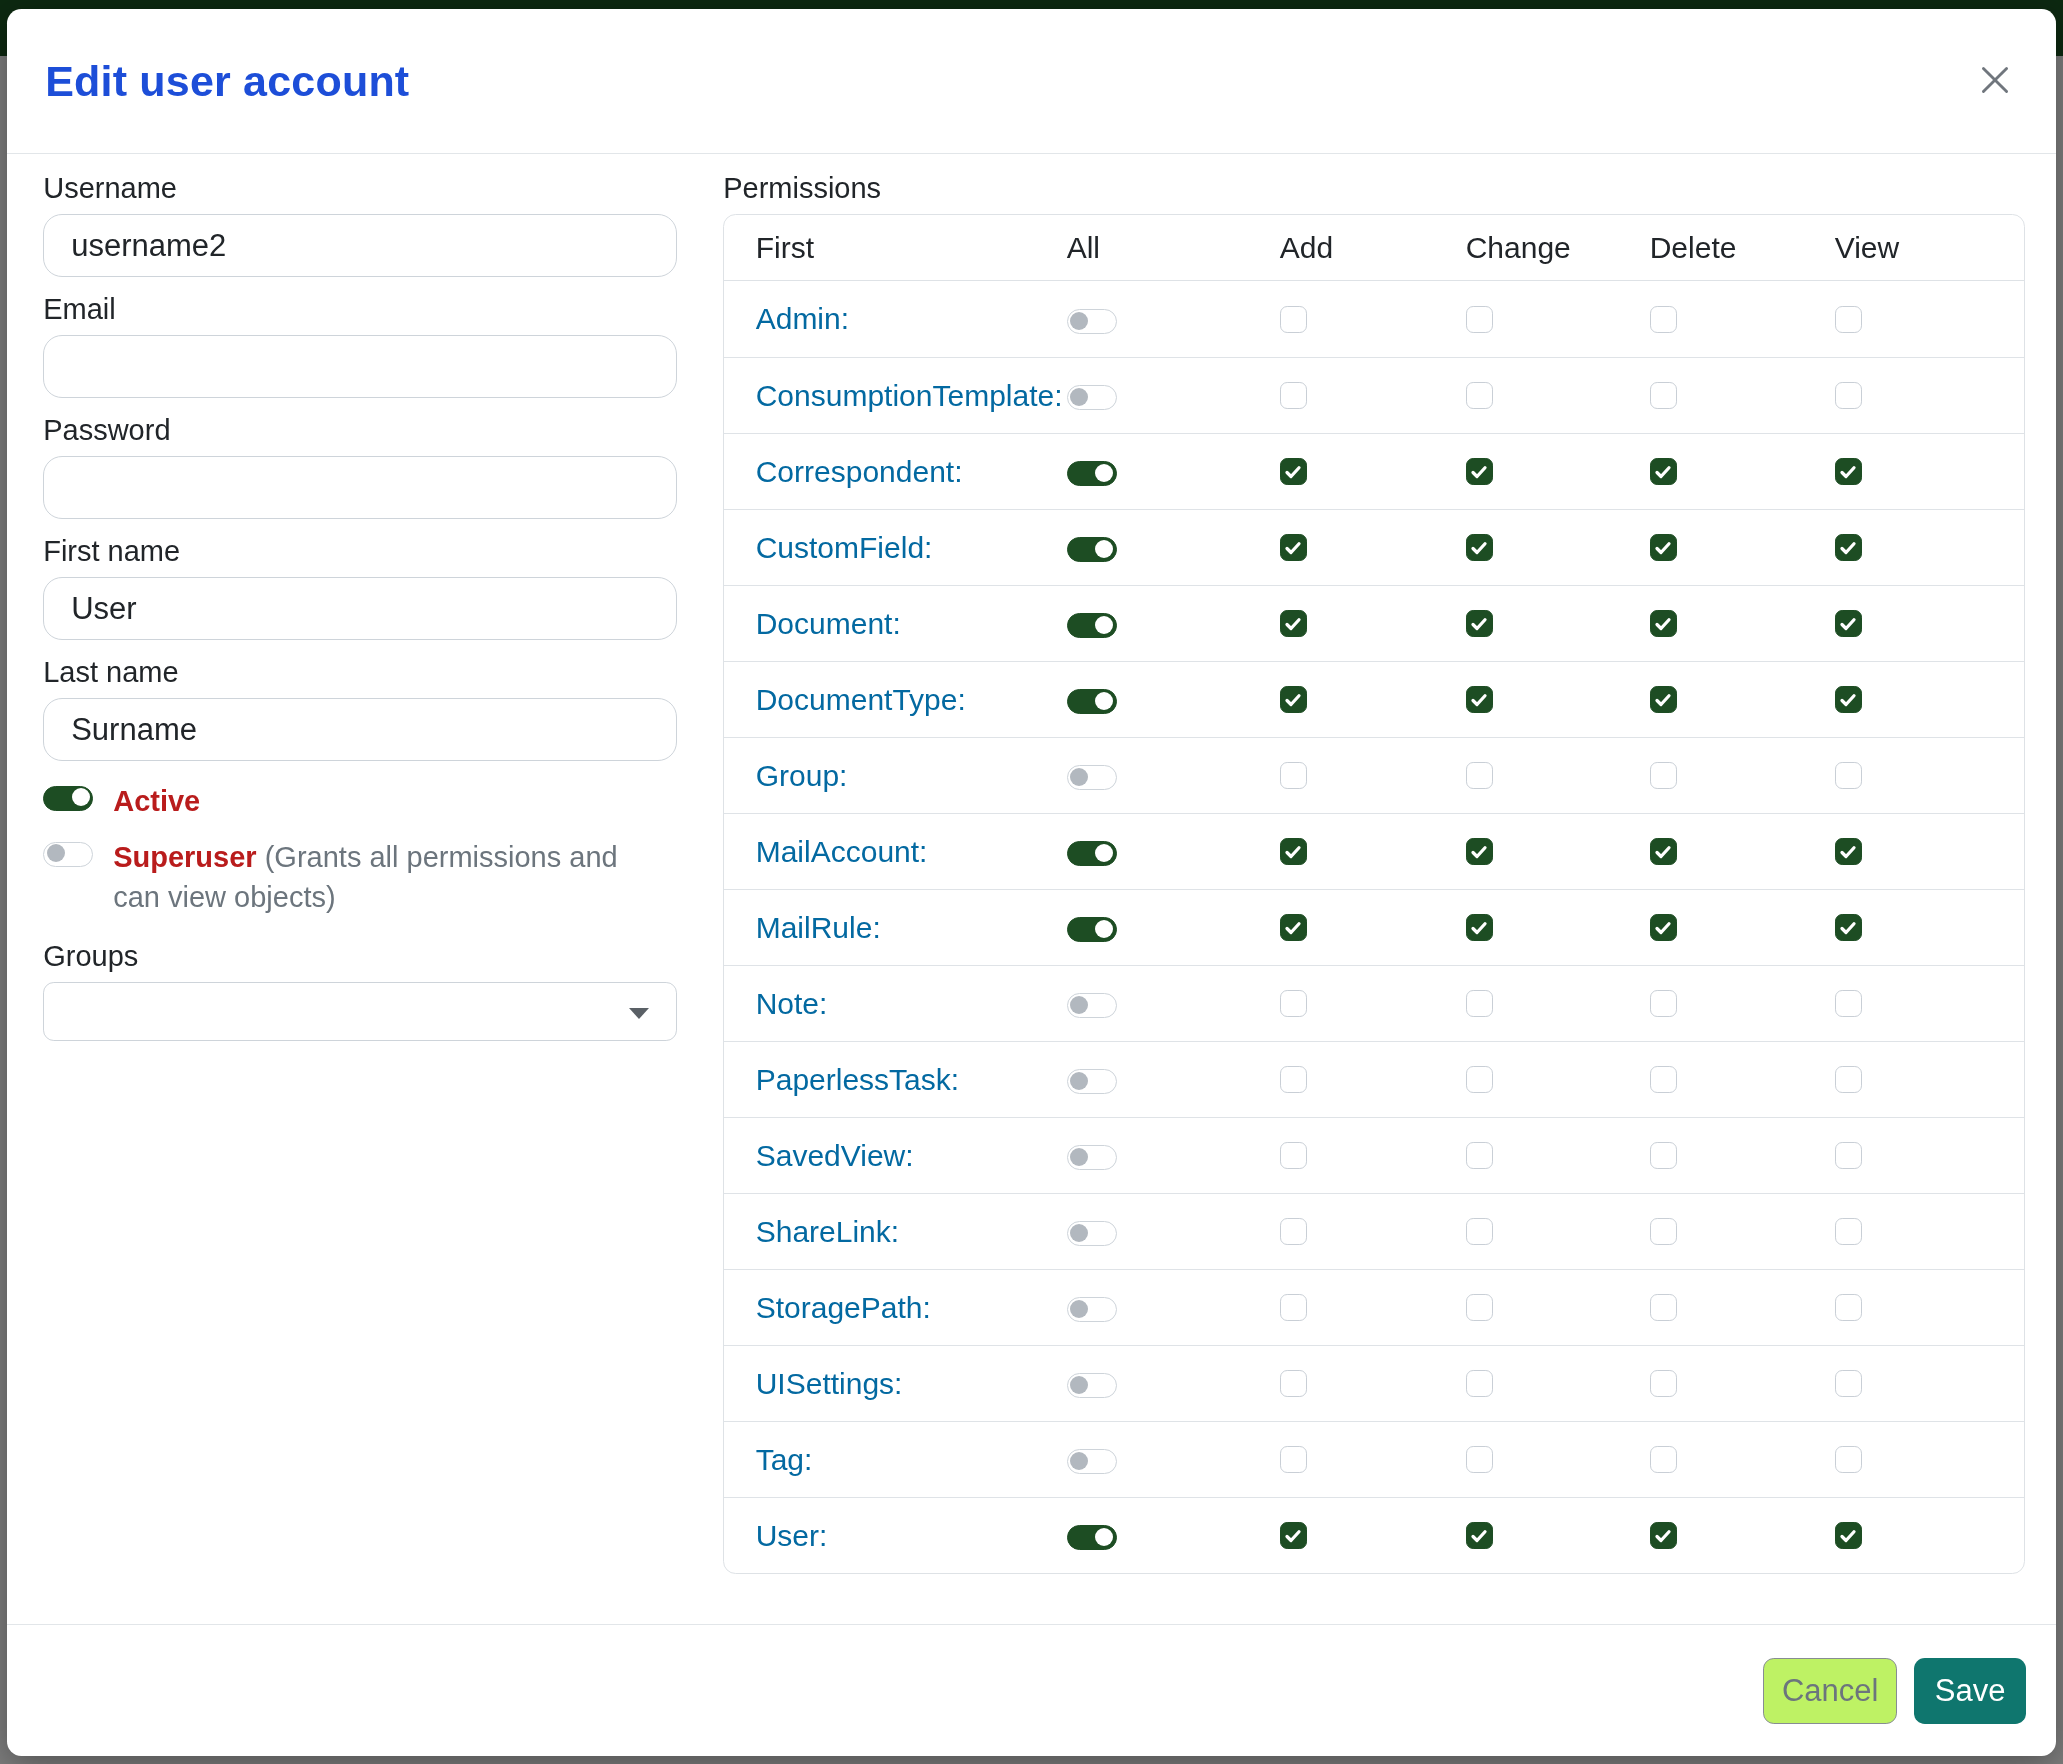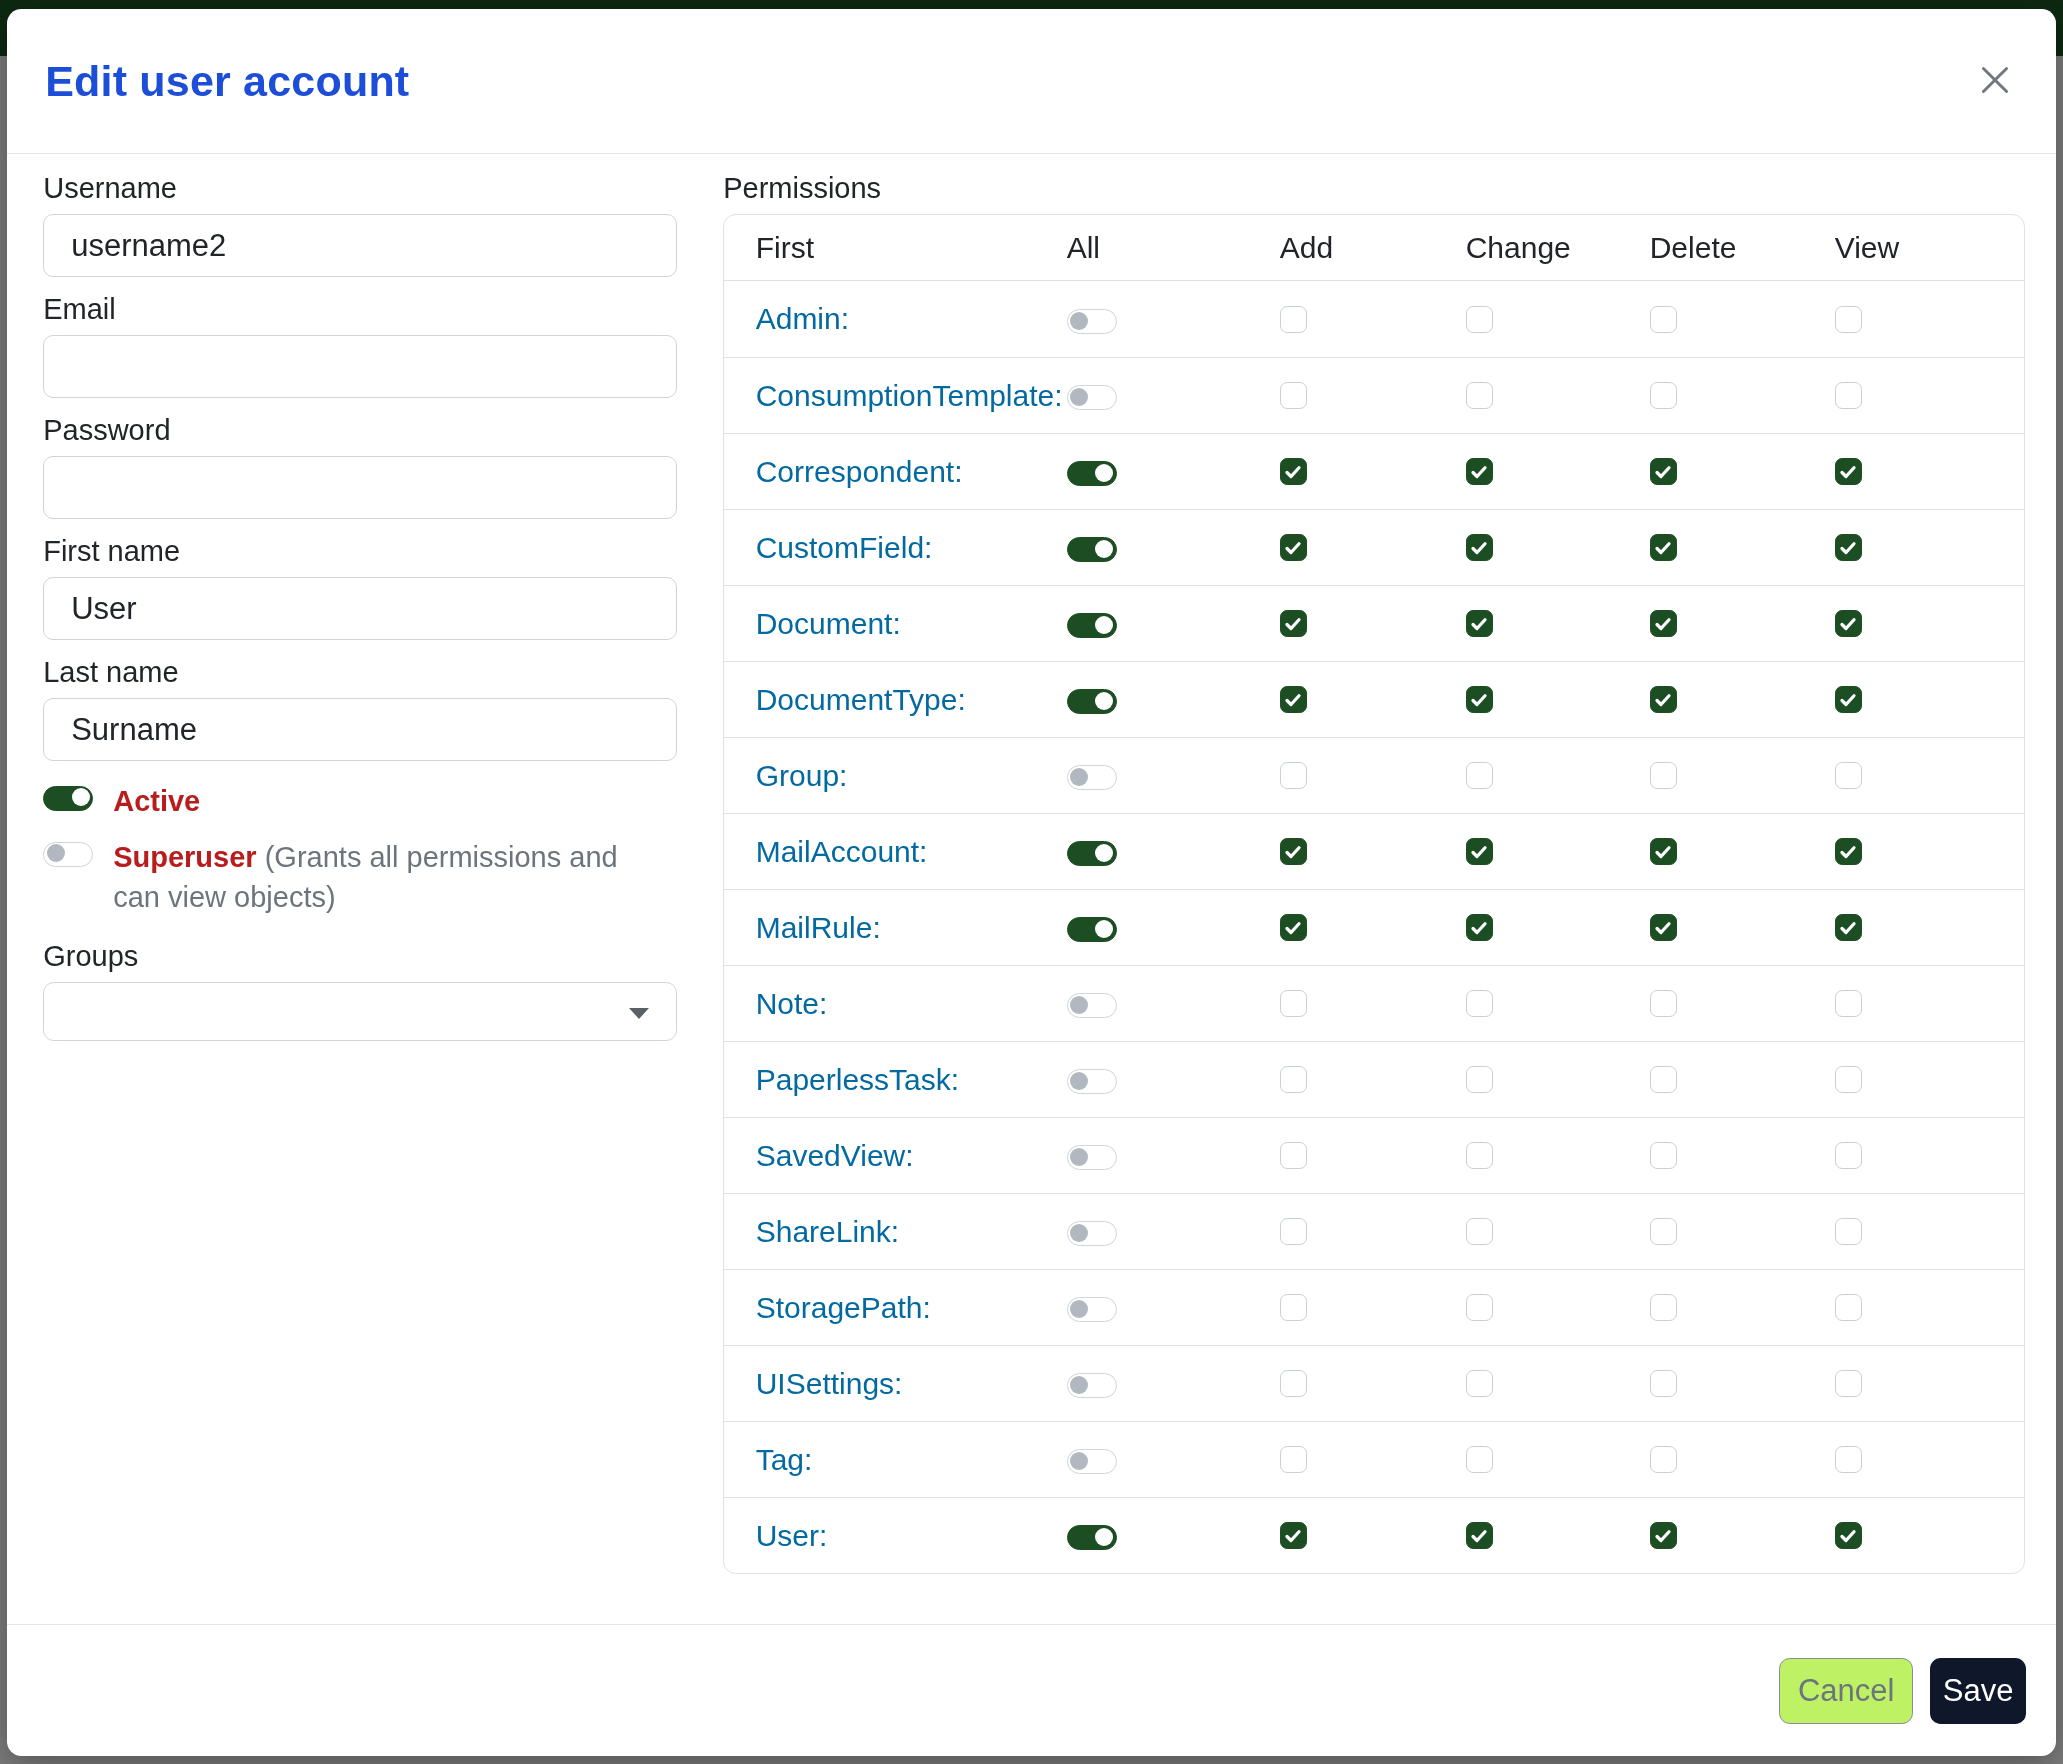--- a/index.html
+++ b/index.html
@@ -40,21 +40,21 @@
     display:flex;
     padding:17px 31.5px 0 36px;
   }
   .left-col { width:634px; flex:0 0 634px; }
   .right-col { flex:1 1 auto; margin-left:46px; }
 
   .field-label { display:block; font-size:29px; line-height:34px; margin-bottom:9px; color:#212529; }
   .field-group { margin-bottom:15px; }
   .text-input {
     width:634px; height:63px;
-    border:1.8px solid #ced4da; border-radius:10px;
+    border:1.8px solid #ced4da; border-radius:19px;
     font-family:inherit; font-size:31px; color:#212529;
     padding:0 27px; outline:none; background:#fff;
   }
   
   .switch-row { display:flex; align-items:flex-start; margin-top:20px; }
   .switch-row + .switch-row { margin-top:16px; }
   .switch {
     position:relative; width:50px; height:25px; flex:0 0 50px;
     border:1.8px solid #ced4da; border-radius:12.6px; background:#fff;
     margin-top:4.5px; cursor:pointer;
@@ -110,21 +110,21 @@
     padding-right:30px;
   }
   .btn {
     height:66px; border-radius:10.8px; font-family:inherit; font-size:31px;
     display:inline-flex; align-items:center; justify-content:center; cursor:pointer;
   }
   .btn-cancel {
     width:134px; background:#bef264; color:#6c757d; border:1.8px solid #878d93;
     margin-right:17px;
   }
-  .btn-save { width:96px; background:#0f172a; color:#ffffff; border:none; }
+  .btn-save { width:112px; background:#0f766e; color:#ffffff; border:none; }
 </style>
 </head>
 <body>
 
 <div class="app-header-strip"></div>
 
 <div class="modal">
 
   <div class="modal-header">
     <div class="modal-title">Edit user account</div>

